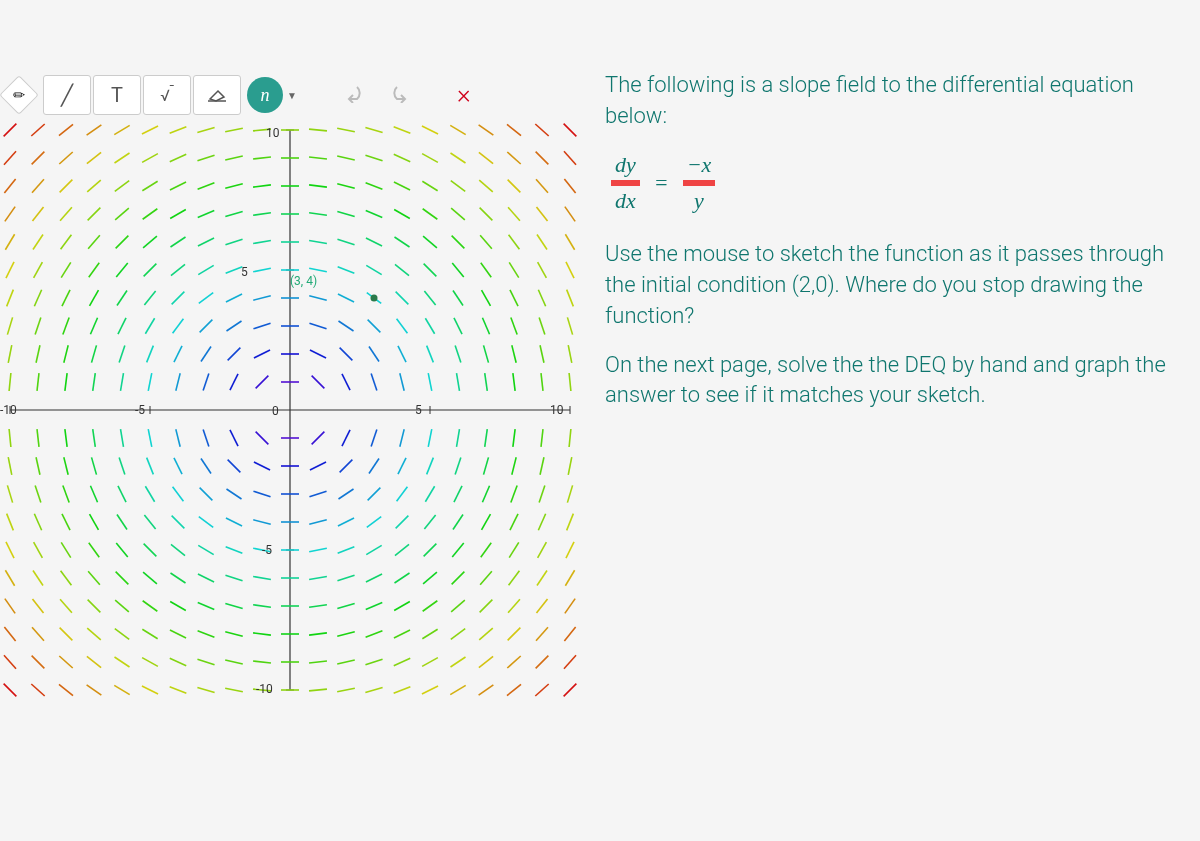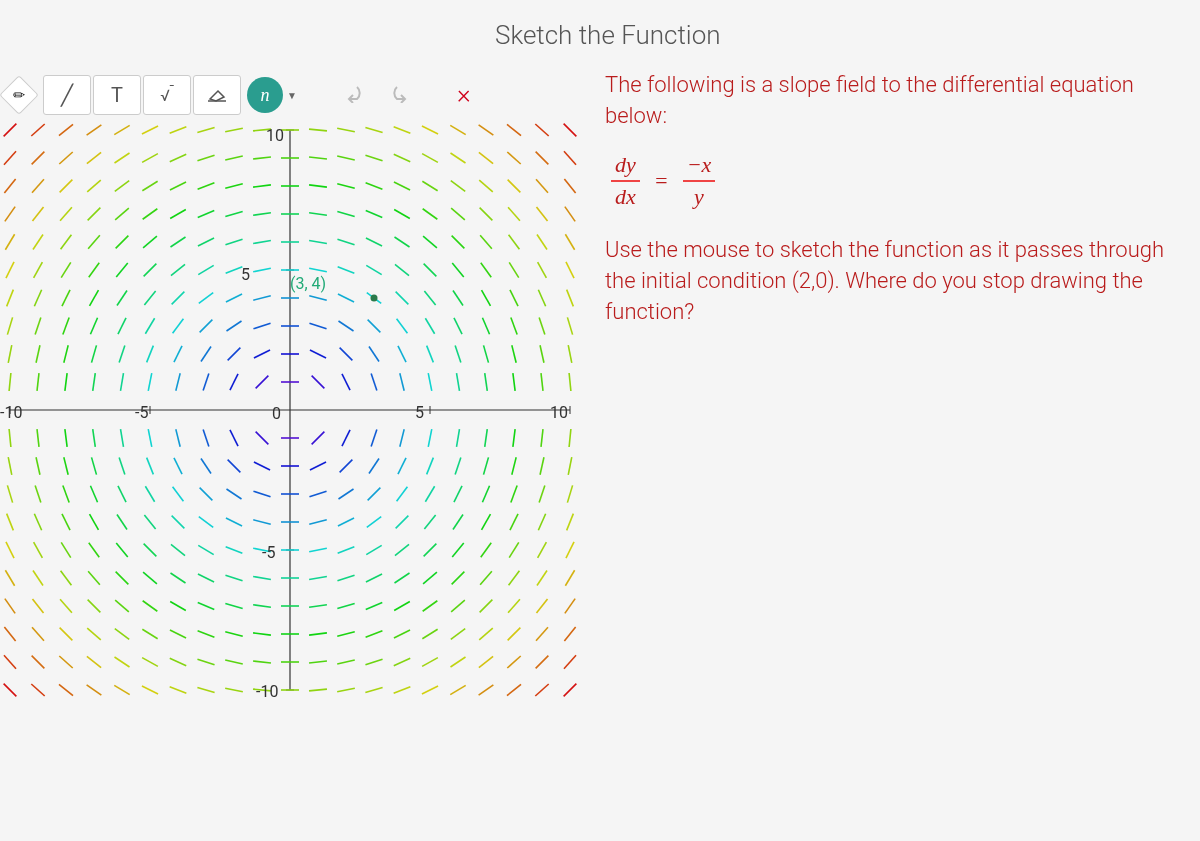--- a/index.html
+++ b/index.html
@@ -102,21 +102,21 @@
       color: #d0021b;
       cursor: pointer;
       margin-left: 30px;
       font-weight: 300;
     }
     .content-area {
       position: absolute;
       top: 70px;
       left: 605px;
       right: 15px;
-      color: #b91c1c;
+      color: #0f766e;
       font-size: 22px;
       font-weight: 300;
       line-height: 1.4;
     }
     .content-para {
       margin-bottom: 18px;
     }
     .equation {
       font-family: Georgia, serif;
       font-style: italic;
@@ -126,48 +126,47 @@
       margin: 14px 0 22px 0;
     }
     .fraction {
       display: inline-flex;
       flex-direction: column;
       align-items: center;
       vertical-align: middle;
       margin: 0 6px;
     }
     .fraction .num {
-      border-bottom: 2px solid #ef4444;
+      border-bottom: 6px solid #ef4444;
       padding: 0 4px;
     }
     .fraction .den {
       padding: 0 4px;
     }
     .equals {
       margin: 0 8px;
     }
     .plot-area {
       position: absolute;
       top: 120px;
       left: 0px;
       width: 580px;
       height: 580px;
     }
     .axis-label {
       position: absolute;
-      font-size: 16px;
+      font-size: 12px;
       color: #333;
       font-weight: 400;
     }
   </style>
 </head>
 <body>
 
 <div class="main-container">
-  <div class="title-bar">Sketch the Function</div>
 
   <div class="toolbar">
     <div class="pencil-icon-small">✎</div>
     <div class="tool-button">
       <span>╱</span>
     </div>
     <div class="tool-button">
       <span>T</span>
     </div>
     <div class="tool-button">
@@ -205,20 +204,21 @@
         <span class="num">dy</span>
         <span class="den">dx</span>
       </span>
       <span class="equals">=</span>
       <span class="fraction">
         <span class="num">−x</span>
         <span class="den">y</span>
       </span>
     </div>
     <p class="content-para">Use the mouse to sketch the function as it passes through the initial condition (2,0). Where do you stop drawing the function?</p>
+    <p class="content-para">On the next page, solve the the DEQ by hand and graph the answer to see if it matches your sketch.</p>
   </div>
 
   <div class="plot-area">
     <svg id="slope-field" width="580" height="580">
         <line x1="10" x2="570" y1="290" y2="290" stroke="#333" stroke-width="1.2"></line>
         <line x1="290" x2="290" y1="570" y2="10" stroke="#333" stroke-width="1.2"></line>
         <line x1="10" x2="10" y1="286" y2="294" stroke="#333"></line>
         <line x1="150" x2="150" y1="286" y2="294" stroke="#333"></line>
         <line x1="430" x2="430" y1="286" y2="294" stroke="#333"></line>
         <line x1="570" x2="570" y1="286" y2="294" stroke="#333"></line>

